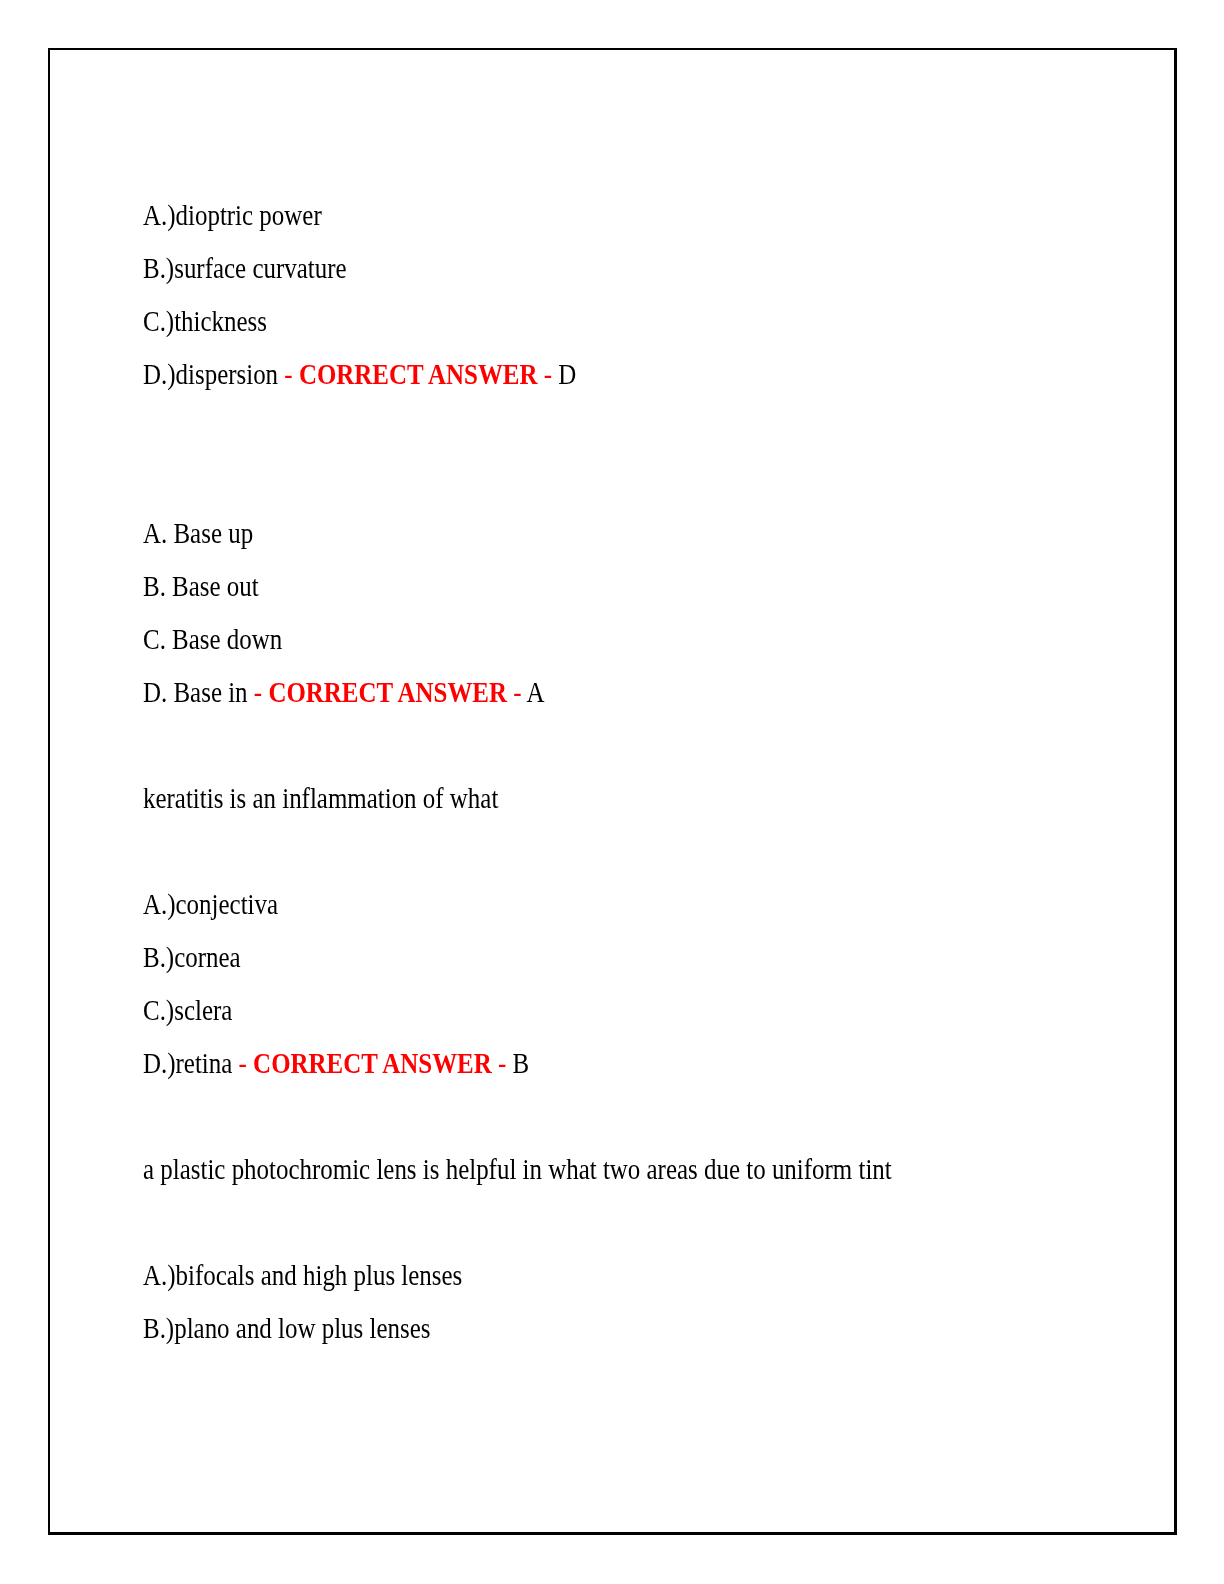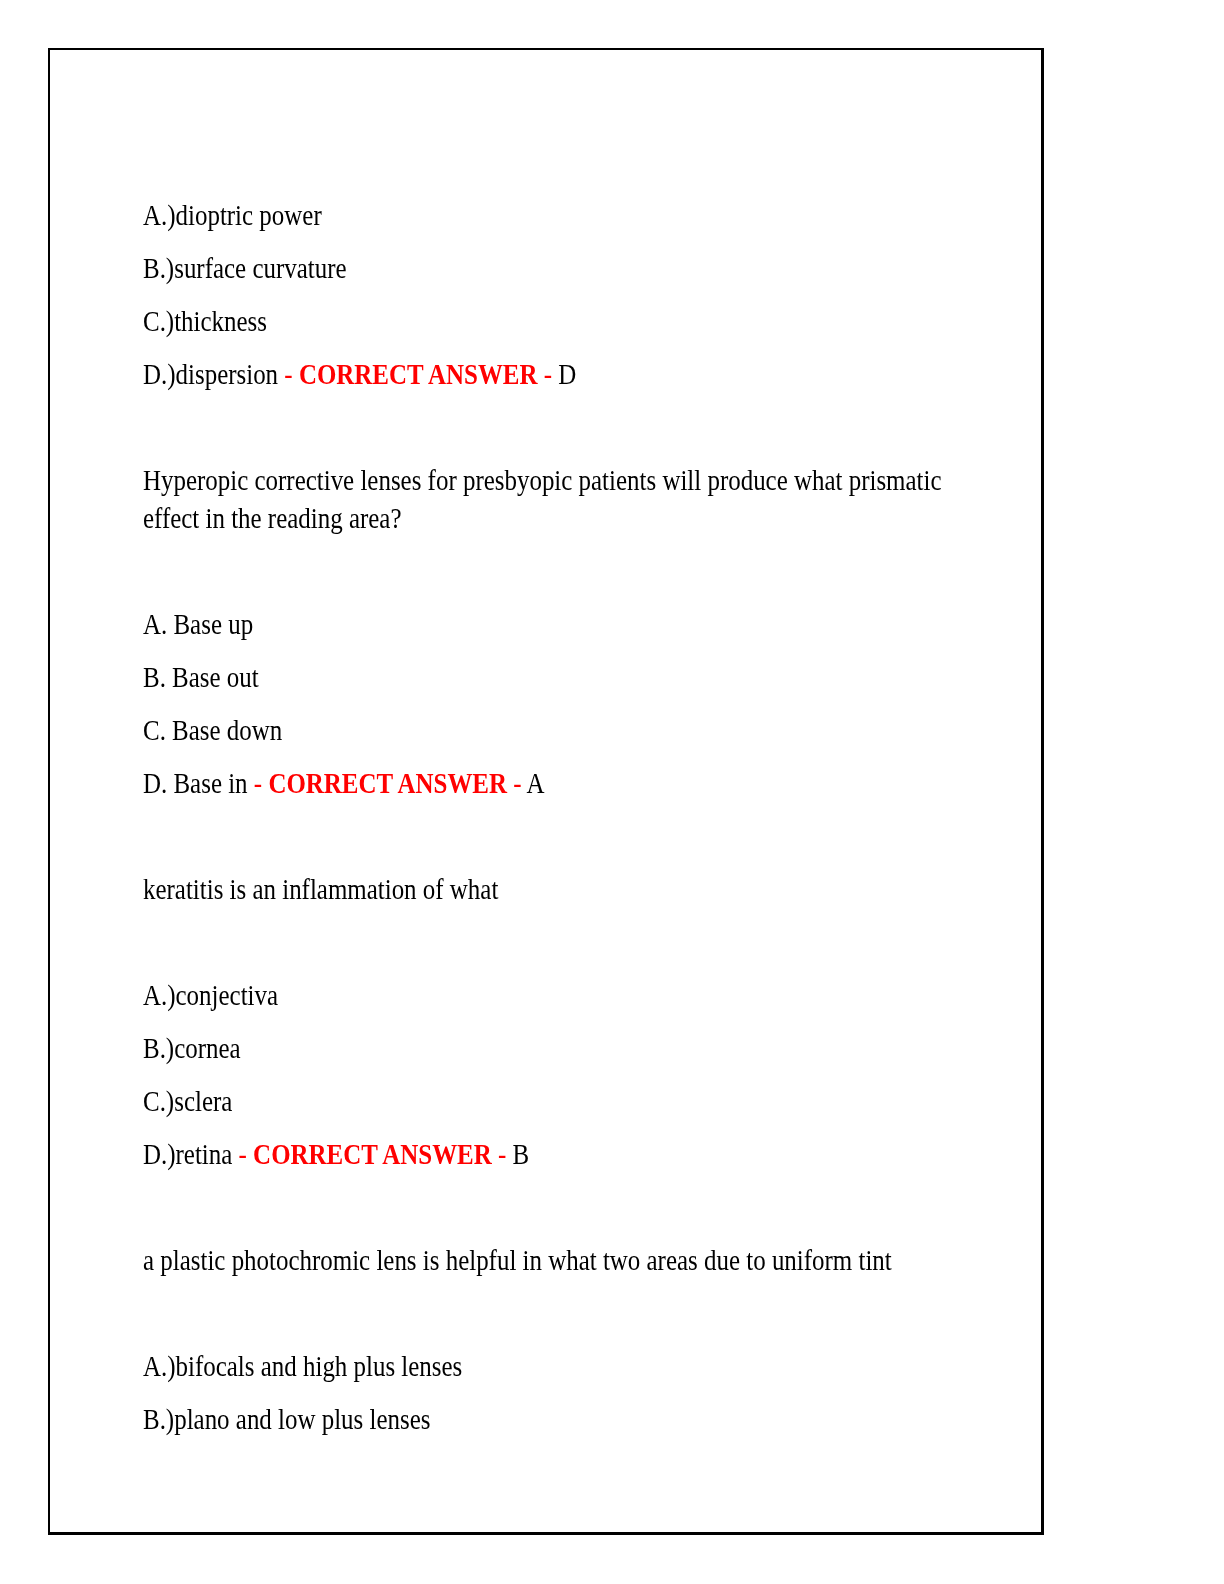--- a/index.html
+++ b/index.html
@@ -6,21 +6,21 @@
   html, body {
     width: 1224px; height: 1584px;
     background: #ffffff;
     font-family: "Liberation Serif", "DejaVu Serif", serif;
     color: #000000;
     overflow: hidden;
   }
   .page-frame {
     position: absolute;
     left: 48px; top: 48px;
-    width: 996px; height: 1487px;
+    width: 1129px; height: 1487px;
     border: 2px solid #000000;
     border-right-width: 3px;
     border-bottom-width: 3px;
     background: #ffffff;
     padding: 146px 40px 0 93px;
   }
   .line {
     font-size: 29px;
     line-height: 38px;
     white-space: nowrap;
@@ -37,24 +37,20 @@
 
 <div class="page-frame">
 
   <div class="para line">A.)dioptric power</div>
   <div class="para line">B.)surface curvature</div>
   <div class="para line">C.)thickness</div>
   <div class="para line"><span>D.)dispersion</span><span class="red"> - </span><span class="red-bold">CORRECT ANSWER</span><span class="red"> - </span><span>D</span></div>
 
   <div class="blank"></div>
 
-  <div class="para">
-    <div class="line">Hyperopic corrective lenses for presbyopic patients will produce what prismatic</div>
-    <div class="line">effect in the reading area?</div>
-  </div>
 
   <div class="blank"></div>
 
   <div class="para line">A. Base up</div>
   <div class="para line">B. Base out</div>
   <div class="para line">C. Base down</div>
   <div class="para line"><span>D. Base in</span><span class="red"> - </span><span class="red-bold">CORRECT ANSWER</span><span class="red"> - </span><span>A</span></div>
 
   <div class="blank"></div>
 

